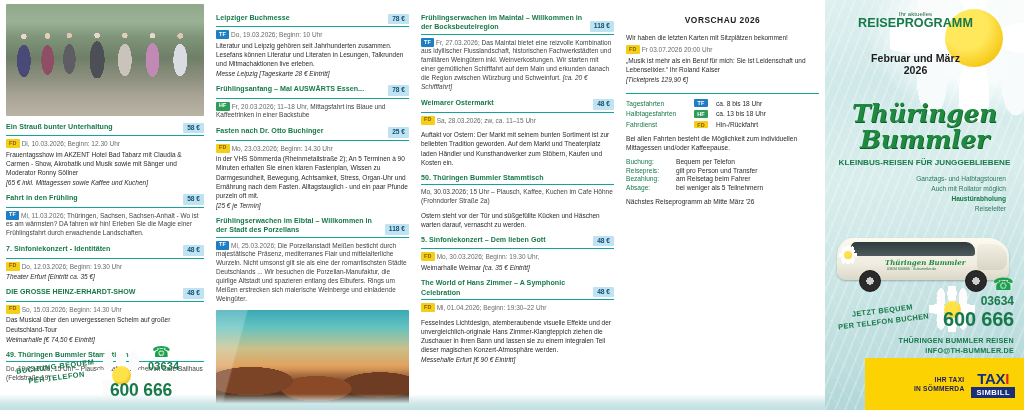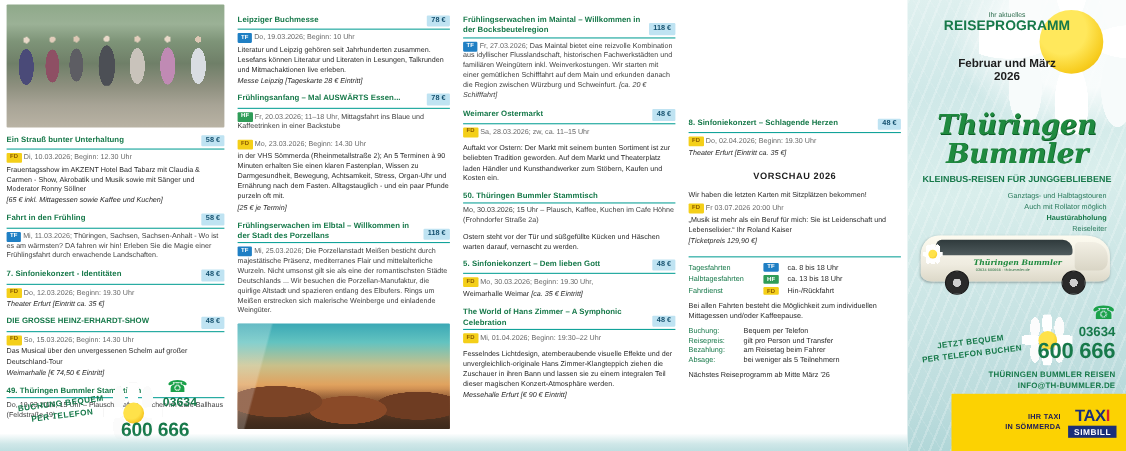--- a/index.html
+++ b/index.html
@@ -323,21 +323,21 @@
     font-size: 8.1px; font-weight: bold; color: #17794a;
     letter-spacing: .005em;
   }
   .features {
     margin-top: 7px; text-align: right; padding-right: 6px;
     font-size: 6.6px; color: #2a7a5c; line-height: 1.5;
   }
 
   .bus {
     position: absolute; z-index: 3;
-    left: 4px; top: 208px; width: 188px; height: 62px;
+    left: 4px; top: 232px; width: 188px; height: 62px;
   }
   .bus-body {
     position: absolute; left: 8px; top: 6px;
     width: 172px; height: 42px;
     background: linear-gradient(180deg,#fdfbf0 0%,#efece0 62%,#dcd8c8 100%);
     border-radius: 16px 22px 10px 10px / 18px 18px 8px 8px;
     box-shadow: 0 1px 2px rgba(0,0,0,.25);
   }
   .bus-glass {
     position: absolute; left: 22px; top: 10px;
@@ -555,20 +555,24 @@
         <div class="entry-title">Frühlingsanfang – Mal AUSWÄRTS Essen...</div>
         <div class="price">78 €</div>
       </div>
       <div class="meta">
         <span class="badge hf">HF</span><span class="meta-date">Fr, 20.03.2026; 11–18 Uhr,</span>
         <span>Mittagsfahrt ins Blaue und Kaffeetrinken in einer Backstube</span>
       </div>
     </div>
 
     <div class="entry">
+      <div class="entry-head">
+        <div class="entry-title">Fasten nach Dr. Otto Buchinger</div>
+        <div class="price">25 €</div>
+      </div>
       <div class="meta">
         <span class="badge fd">FD</span><span class="meta-date">Mo, 23.03.2026; Beginn: 14.30 Uhr</span>
       </div>
       <div class="body">in der VHS Sömmerda (Rheinmetallstraße 2); An 5 Terminen à 90 Minuten erhalten Sie einen klaren Fastenplan, Wissen zu Darmgesundheit, Bewegung, Achtsamkeit, Stress, Organ-Uhr und Ernährung nach dem Fasten. Alltagstauglich - und ein paar Pfunde purzeln oft mit.</div>
       <div class="body body-italic">[25 € je Termin]</div>
     </div>
 
     <div class="entry">
       <div class="entry-head">
         <div class="entry-title">Frühlingserwachen im Elbtal – Willkommen in der Stadt des Porzellans</div>
@@ -636,30 +640,20 @@
       <div class="meta">
         <span class="badge fd">FD</span><span class="meta-date">Mi, 01.04.2026; Beginn: 19:30–22 Uhr</span>
       </div>
       <div class="spacer-sm"></div>
       <div class="body">Fesselndes Lichtdesign, atemberaubende visuelle Effekte und der unvergleichlich-originale Hans Zimmer-Klangteppich ziehen die Zuschauer in ihren Bann und lassen sie zu einem integralen Teil dieser magischen Konzert-Atmosphäre werden.</div>
       <div class="body body-italic">Messehalle Erfurt [€ 90 € Eintritt]</div>
     </div>
   </div>
 
   <div class="col col-4">
-    <div class="entry" style="margin-top:104px">
-      <div class="entry-head">
-        <div class="entry-title">8. Sinfoniekonzert – Schlagende Herzen</div>
-        <div class="price">48 €</div>
-      </div>
-      <div class="meta">
-        <span class="badge fd">FD</span><span class="meta-date">Do, 02.04.2026; Beginn: 19.30 Uhr</span>
-      </div>
-      <div class="body body-italic">Theater Erfurt [Eintritt ca. 35 €]</div>
-    </div>
 
 
     <div class="vorschau">VORSCHAU 2026</div>
 
     <div class="entry">
       <div class="body" style="margin-top:4px">Wir haben die letzten Karten mit Sitzplätzen bekommen!</div>
       <div class="meta">
         <span class="badge fd">FD</span><span class="meta-date">Fr 03.07.2026 20:00 Uhr</span>
       </div>
       <div class="body">„Musik ist mehr als ein Beruf für mich: Sie ist Leidenschaft und Lebenselixier.“ Ihr Roland Kaiser</div>

